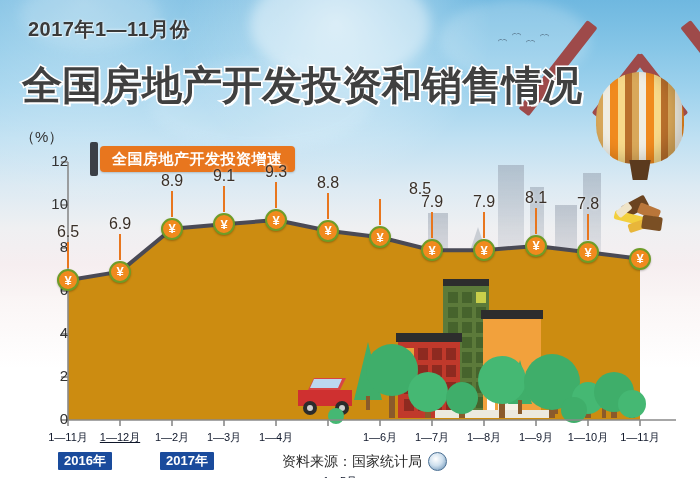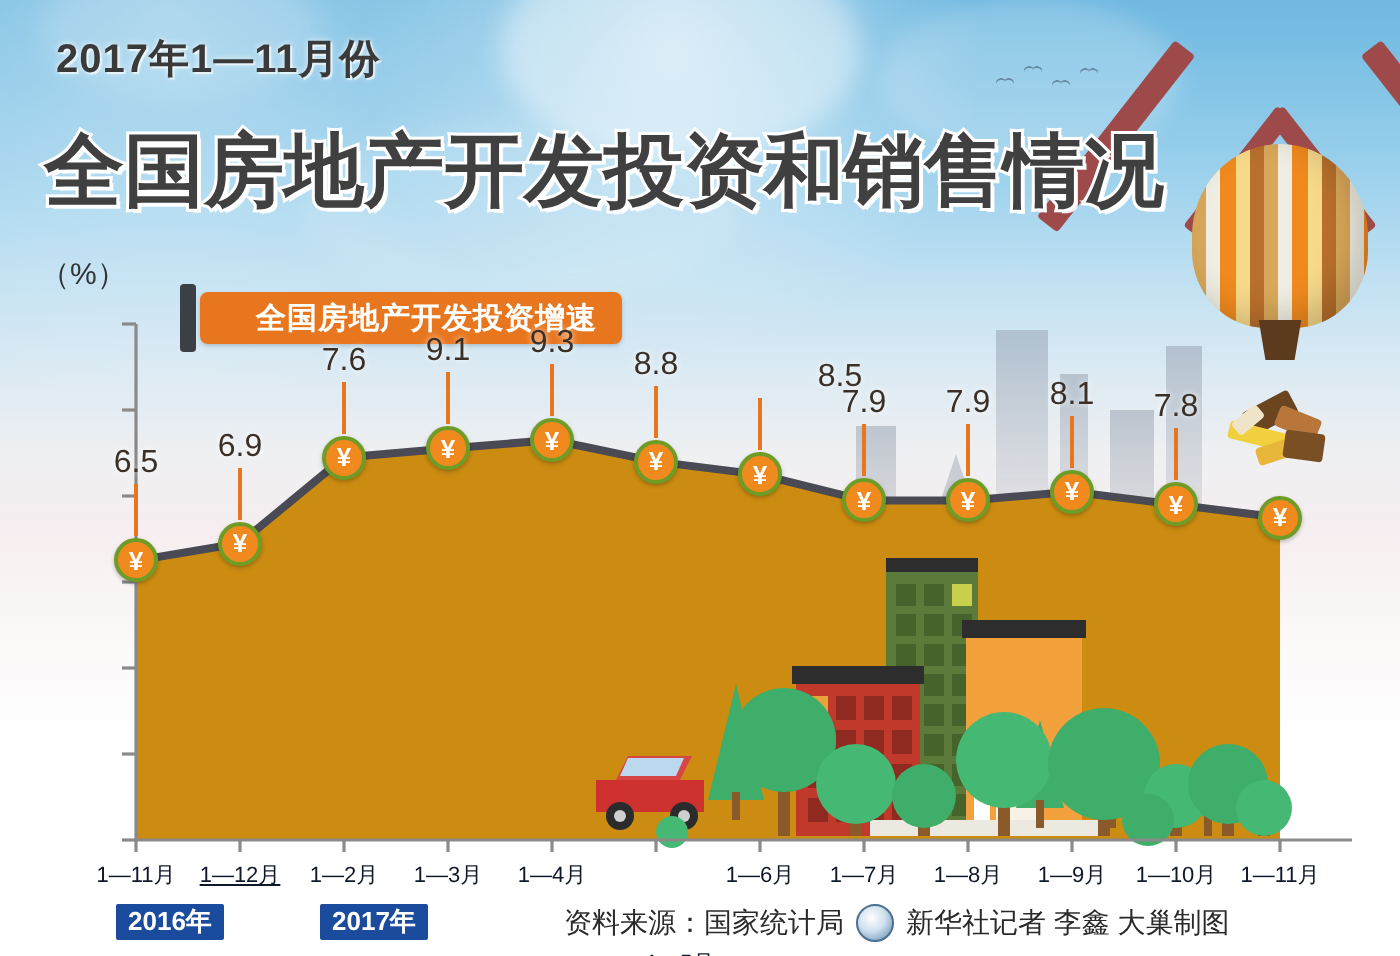--- a/index.html
+++ b/index.html
@@ -114,21 +114,21 @@
   .gift { position: absolute; left: 612px; top: 196px; width: 60px; height: 46px; }
   .gift i { position: absolute; display: block; border-radius: 2px; }
 
   
   .legend {
     position: absolute; left: 100px; top: 146px; height: 26px;
     background: #e8761e; border-radius: 4px;
     padding: 0 12px; display: flex; align-items: center;
     box-shadow: 0 1px 2px rgba(0,0,0,.18);
   }
-  .legend-text { color: #fff; font-size: 15px; font-weight: bold; white-space: nowrap; letter-spacing: .5px; margin-left: 16px; }
+  .legend-text { color: #fff; font-size: 15px; font-weight: bold; white-space: nowrap; letter-spacing: .5px; }
   .legend-bar {
     position: absolute; left: 90px; top: 142px; width: 8px; height: 34px;
     background: #3b3f46; border-radius: 2px;
   }
 
   
   .axis-unit {
     position: absolute; left: 20px; top: 128px;
     font-size: 15px; color: #333; font-weight: normal;
   }
@@ -346,20 +346,29 @@
         <line x1="328" x2="328" y1="420" y2="426"></line>
         <line x1="380" x2="380" y1="420" y2="426"></line>
         <line x1="432" x2="432" y1="420" y2="426"></line>
         <line x1="484" x2="484" y1="420" y2="426"></line>
         <line x1="536" x2="536" y1="420" y2="426"></line>
         <line x1="588" x2="588" y1="420" y2="426"></line>
         <line x1="640" x2="640" y1="420" y2="426"></line>
       </g>
   </svg>
 
+  <div class="ytick-host" id="ylabels">
+      <div class="ylabel" style="top: 152px;">12</div>
+      <div class="ylabel" style="top: 195px;">10</div>
+      <div class="ylabel" style="top: 238px;">8</div>
+      <div class="ylabel" style="top: 281px;">6</div>
+      <div class="ylabel" style="top: 324px;">4</div>
+      <div class="ylabel" style="top: 367px;">2</div>
+      <div class="ylabel" style="top: 410px;">0</div>
+    </div>
   <div id="xlabels">
       <div class="xlabel" style="left: 68px;">1—11月</div>
       <div class="xlabel" style="left: 120px; text-decoration: underline;">1—12月</div>
       <div class="xlabel" style="left: 172px;">1—2月</div>
       <div class="xlabel" style="left: 224px;">1—3月</div>
       <div class="xlabel" style="left: 276px;">1—4月</div>
       <div class="xlabel" style="left: 340px; margin-top: 44px;">1—5月</div>
       <div class="xlabel" style="left: 380px;">1—6月</div>
       <div class="xlabel" style="left: 432px;">1—7月</div>
       <div class="xlabel" style="left: 484px;">1—8月</div>
@@ -372,21 +381,21 @@
       <div class="dlabel" style="left: 68px; top: 223.25px;">6.5</div>
       <div class="marker" style="left: 68px; top: 280.25px; background: rgb(240, 138, 30); border-color: rgb(111, 156, 39);">
         <span>¥</span>
       </div>
       <div class="stem" style="left: 120px; top: 233.65px; height: 26px;"></div>
       <div class="dlabel" style="left: 120px; top: 214.65px;">6.9</div>
       <div class="marker" style="left: 120px; top: 271.65px; background: rgb(240, 138, 30); border-color: rgb(111, 156, 39);">
         <span>¥</span>
       </div>
       <div class="stem" style="left: 172px; top: 190.65px; height: 26px;"></div>
-      <div class="dlabel" style="left: 172px; top: 171.65px;">7.6</div>
+      <div class="dlabel" style="left: 172px; top: 171.65px;">8.9</div>
       <div class="marker" style="left: 172px; top: 228.65px; background: rgb(240, 138, 30); border-color: rgb(111, 156, 39);">
         <span>¥</span>
       </div>
       <div class="stem" style="left: 224px; top: 186.35px; height: 26px;"></div>
       <div class="dlabel" style="left: 224px; top: 167.35px;">9.1</div>
       <div class="marker" style="left: 224px; top: 224.35px; background: rgb(240, 138, 30); border-color: rgb(111, 156, 39);">
         <span>¥</span>
       </div>
       <div class="stem" style="left: 276px; top: 182.05px; height: 26px;"></div>
       <div class="dlabel" style="left: 276px; top: 163.05px; text-align: center;">9.3</div>
@@ -431,16 +440,15 @@
   <div class="year-badge" style="left:58px;">
     <span>2016年</span>
   </div>
   <div class="year-badge" style="left:160px;">
     <span>2017年</span>
   </div>
 
   <div class="source">
     <span>资料来源：国家统计局</span>
     <span class="xinhua-logo"></span>
-    <span>新华社记者 李鑫 大巢制图</span>
   </div>
 
 </div>
 
 </body></html>

